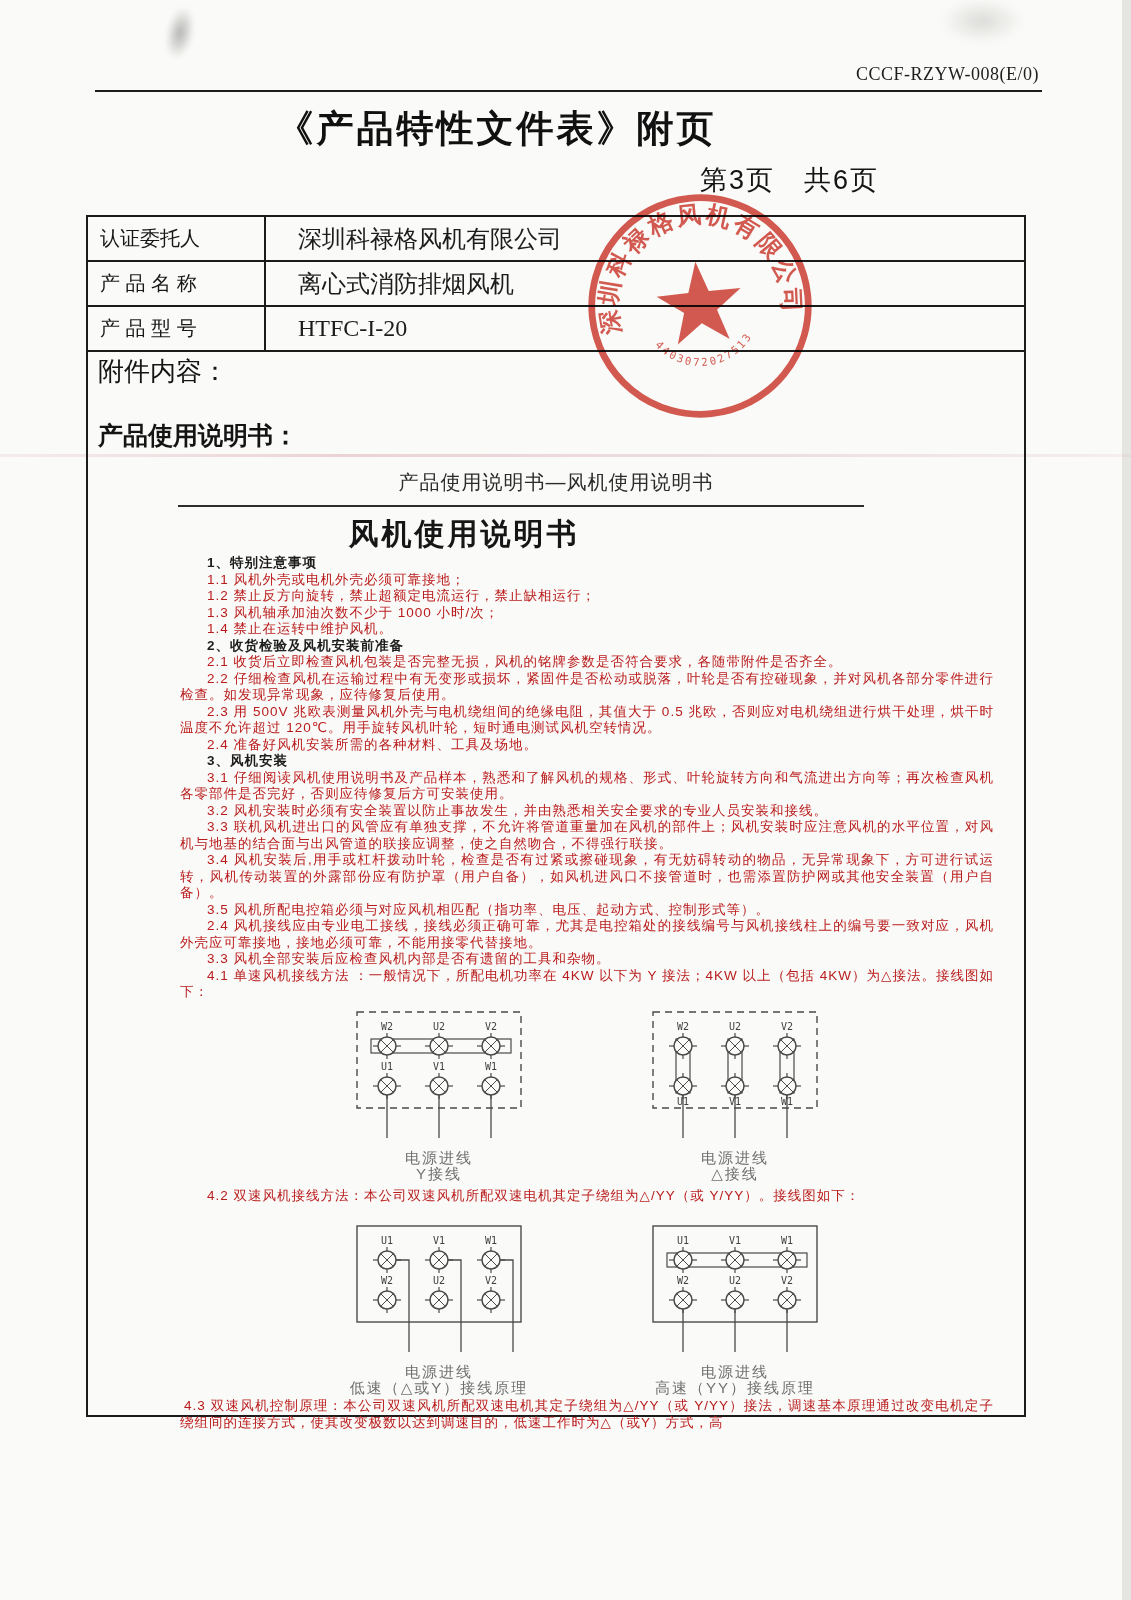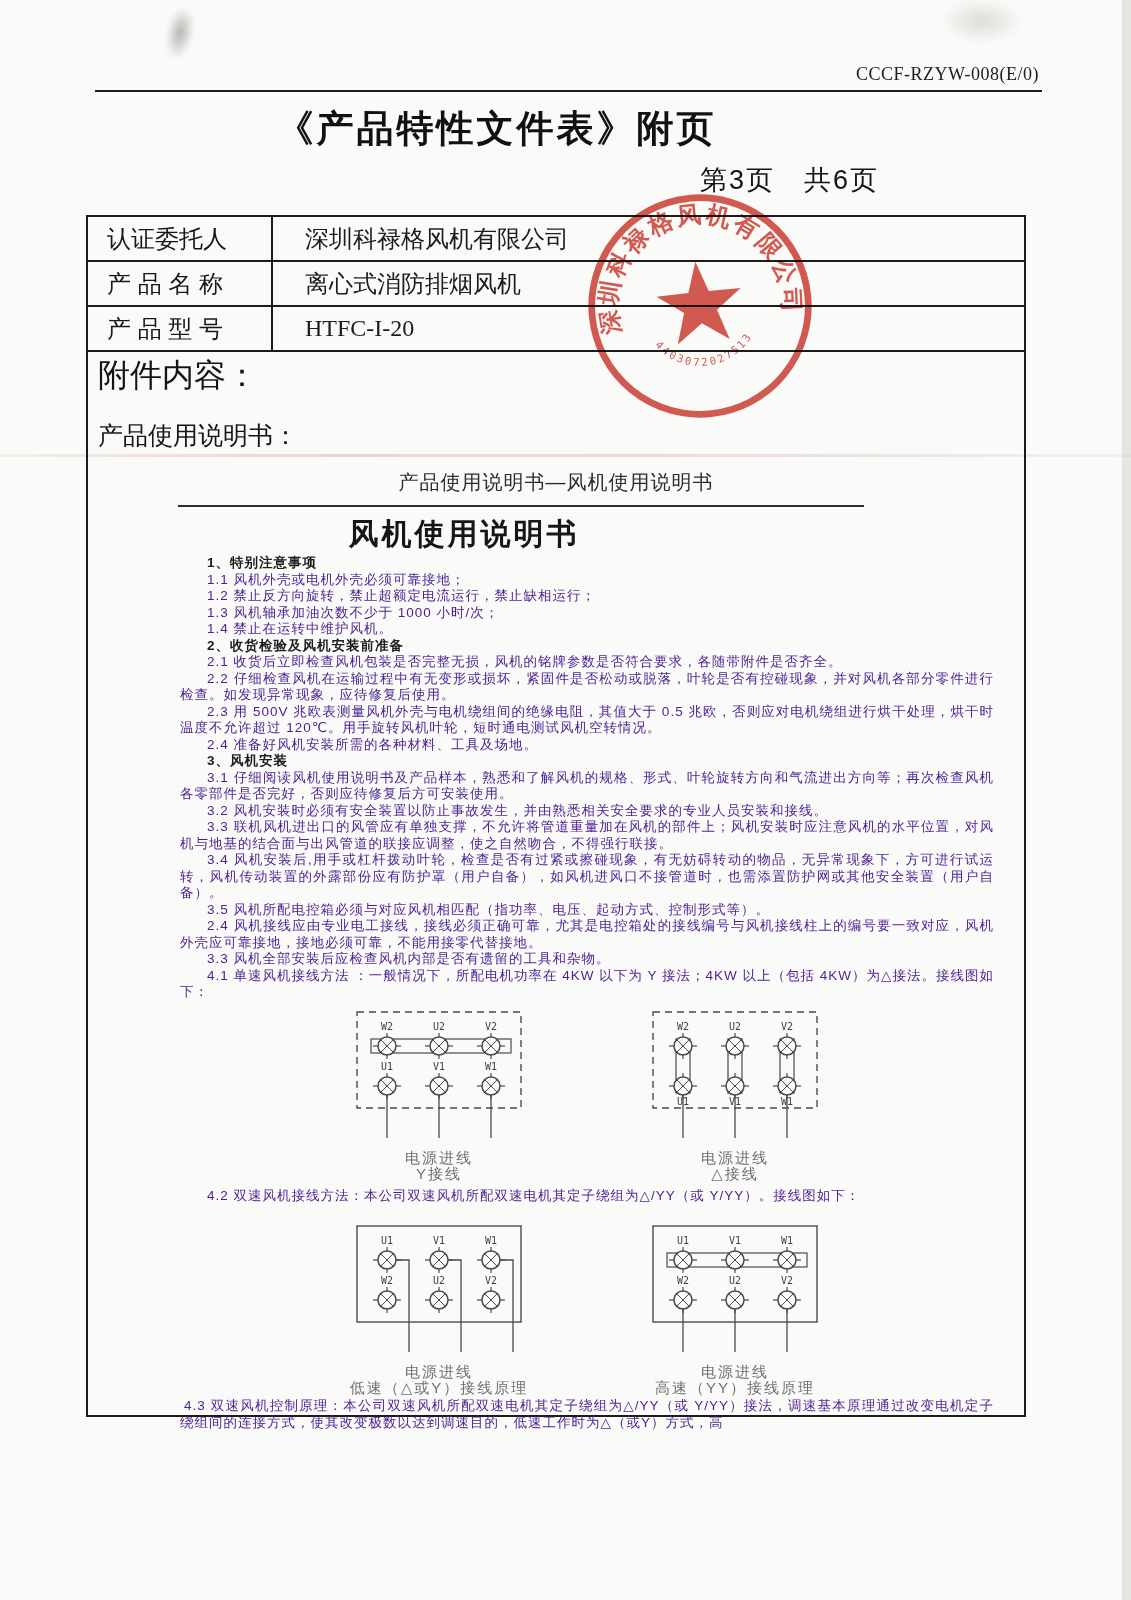--- a/index.html
+++ b/index.html
@@ -30,37 +30,37 @@
   #page-title{position:absolute;left:0;top:104px;width:993px;text-align:center;
     font-size:37px;font-weight:bold;letter-spacing:3px;color:#111;}
   #page-info{position:absolute;left:700px;top:162px;font-size:27px;color:#141414;letter-spacing:2px;}
 
   
   #outer-box{position:absolute;left:86px;top:215px;width:936px;height:1198px;
     border:2px solid #1b1b1b;}
 
   .trow{position:relative;height:43px;border-bottom:2px solid #1b1b1b;display:flex;align-items:stretch;}
   .tlabel{width:164px;border-right:2px solid #1b1b1b;display:flex;align-items:center;
-    padding-left:19px;font-size:24px;color:#171717;}
+    padding-left:12px;font-size:20px;color:#171717;}
   .tvalue{flex:1;display:flex;align-items:center;padding-left:32px;font-size:24px;color:#1c1c1c;
     font-family:"Liberation Serif","DejaVu Serif",serif;}
 
-  #attachment-label{position:absolute;left:10px;top:137px;font-size:32px;color:#141414;}
-  #manual-link-label{position:absolute;left:10px;top:202px;font-size:25px;color:#141414;}
+  #attachment-label{position:absolute;left:10px;top:137px;font-size:26px;color:#141414;}
+  #manual-link-label{position:absolute;left:10px;top:202px;font-size:25px;color:#141414;font-weight:bold;}
 
   
   #manual-subtitle{position:absolute;left:0;top:252px;width:936px;text-align:center;
     font-size:20px;color:#2b2b2b;letter-spacing:1px;}
   #manual-rule{position:absolute;left:90px;top:288px;width:686px;height:2px;background:#2d2d2d;}
   #manual-title{position:absolute;left:0;top:297px;width:752px;text-align:center;
     font-size:30px;font-weight:bold;letter-spacing:3px;color:#161616;}
 
   #manual-body{position:absolute;left:92px;top:338px;width:814px;}
   .mp,.mh{margin:0;text-indent:2em;font-size:13.5px;line-height:16.5px;letter-spacing:1px;
-    color:#4c1d95;text-align:justify;}
+    color:#b91c1c;text-align:justify;}
   .mh{font-weight:bold;color:#1d1d1d;}
   .sp{margin:6px 0 16px;}
   .noind{text-indent:.3em;}
 
   .dgm-row{display:flex;justify-content:center;gap:116px;margin:5px 0 2px;}
   .dgm{margin:0;text-align:center;}
   .cap{font-size:15px;color:#6f6f6f;line-height:16px;letter-spacing:2px;}
 
   
   #stamp-wrap{position:absolute;left:584px;top:190px;width:232px;height:232px;

